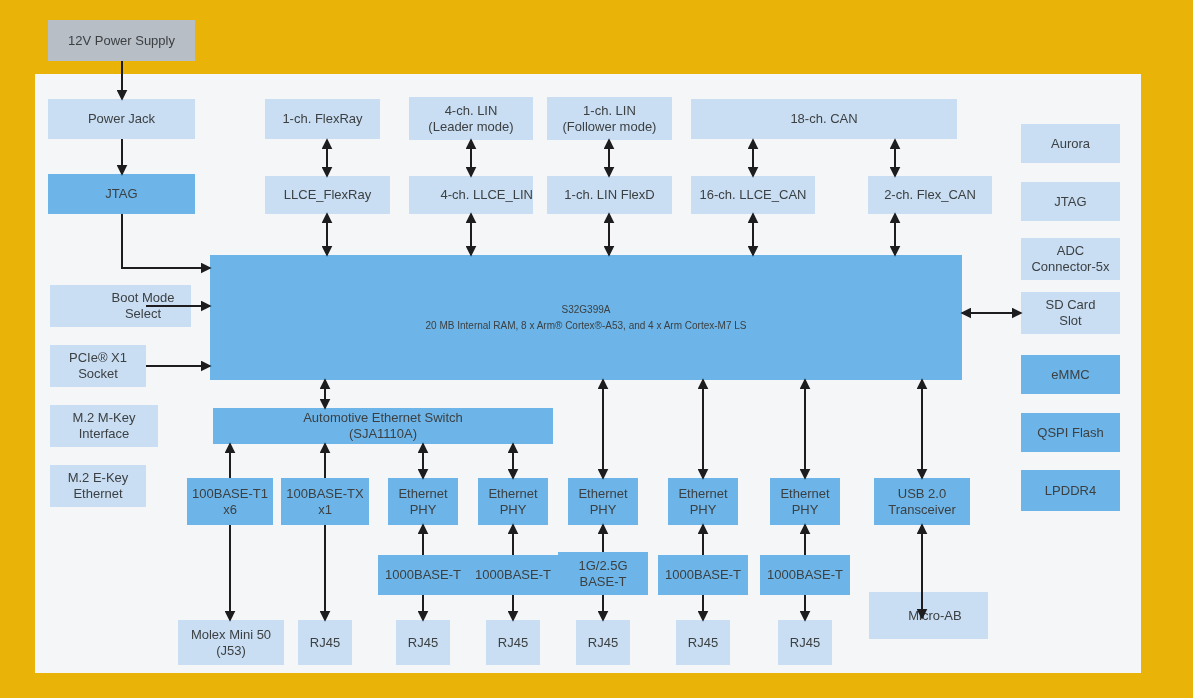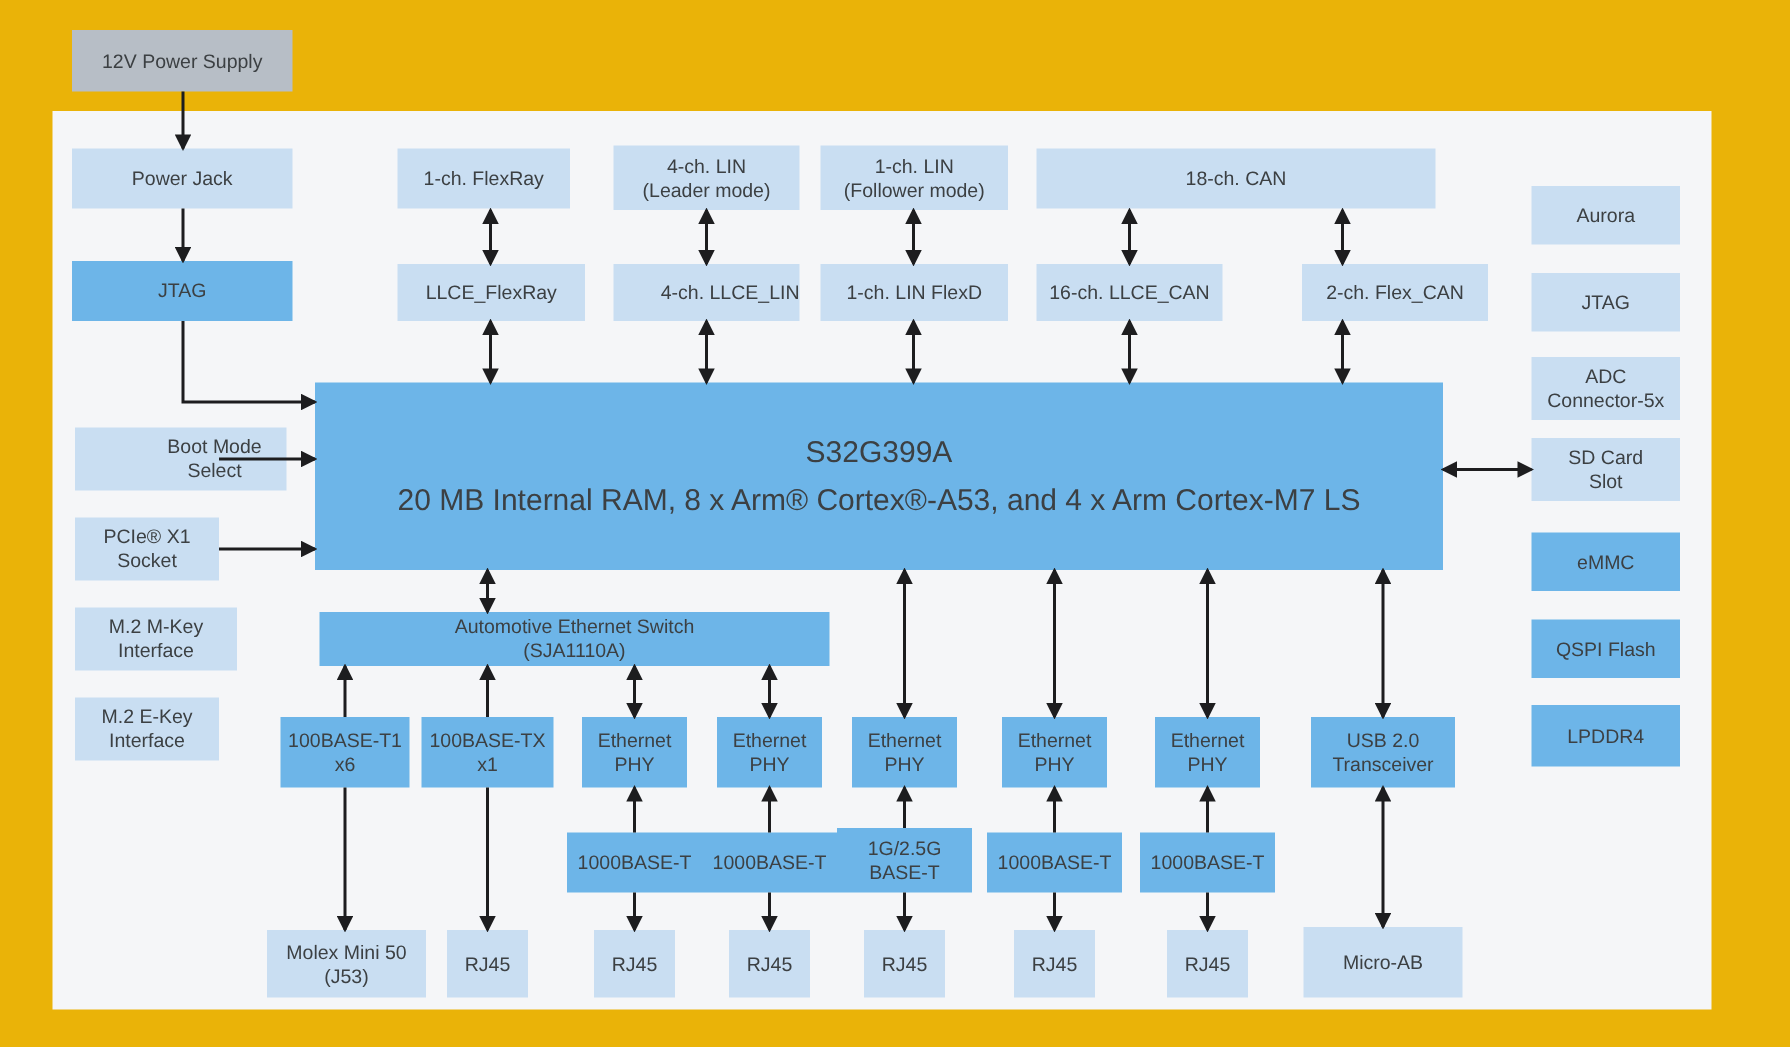--- a/index.html
+++ b/index.html
@@ -10,21 +10,21 @@
   }
   .panel{position:absolute;left:35px;top:74px;width:1106px;height:599px;background:var(--panel,#f5f6f8);}
   .node{
     position:absolute;display:flex;align-items:center;justify-content:center;
     text-align:center;color:var(--text,#3c4043);font-size:13px;line-height:1.22;
     white-space:pre-line;z-index:1;
   }
   .gray{background:var(--gray,#b7bec6);}
   .light{background:var(--light,#c9def2);}
   .medium{background:var(--medium,#6db5e8);}
-  .soc{font-size:20px;line-height:1.6;}
+  .soc{font-size:10px;line-height:1.6;}
   .arrows{position:absolute;left:0;top:0;z-index:2;pointer-events:none;}
   .arrows line,.arrows polyline{stroke:var(--arrow,#1d1d1f);stroke-width:2;fill:none;}
   #ah path{fill:var(--arrow,#1d1d1f);}
 </style>
 </head>
 <body>
 
 <div class="canvas">
   <div class="panel"></div>
   <svg class="arrows" width="1193" height="698" viewBox="0 0 1193 698" xmlns="http://www.w3.org/2000/svg">
@@ -88,21 +88,21 @@
     <div class="node light" style="left: 50px; top: 345px; width: 96px; height: 42px;">
     <span class="label">PCIe® X1
 Socket</span>
   </div>
     <div class="node light" style="left: 50px; top: 405px; width: 108px; height: 42px;">
     <span class="label">M.2 M-Key
 Interface</span>
   </div>
     <div class="node light" style="left: 50px; top: 465px; width: 96px; height: 42px;">
     <span class="label">M.2 E-Key
-Interface</span>
+Ethernet</span>
   </div>
     <div class="node light" style="left: 265px; top: 99px; width: 115px; height: 40px;">
     <span class="label">1-ch. FlexRay</span>
   </div>
     <div class="node light" style="left: 409px; top: 97px; width: 124px; height: 43px;">
     <span class="label">4-ch. LIN
 (Leader mode)</span>
   </div>
     <div class="node light" style="left: 547px; top: 97px; width: 125px; height: 43px;">
     <span class="label">1-ch. LIN
@@ -220,16 +220,16 @@
   </div>
     <div class="node light" style="left: 576px; top: 620px; width: 54px; height: 45px;">
     <span class="label">RJ45</span>
   </div>
     <div class="node light" style="left: 676px; top: 620px; width: 54px; height: 45px;">
     <span class="label">RJ45</span>
   </div>
     <div class="node light" style="left: 778px; top: 620px; width: 54px; height: 45px;">
     <span class="label">RJ45</span>
   </div>
-    <div class="node light" style="left: 869px; top: 618px; width: 106px; height: 47px;">
+    <div class="node light" style="left: 869px; top: 592px; width: 106px; height: 47px; padding-left: 13px;">
     <span class="label">Micro-AB</span>
   </div>
   </div>
 
 </body></html>

